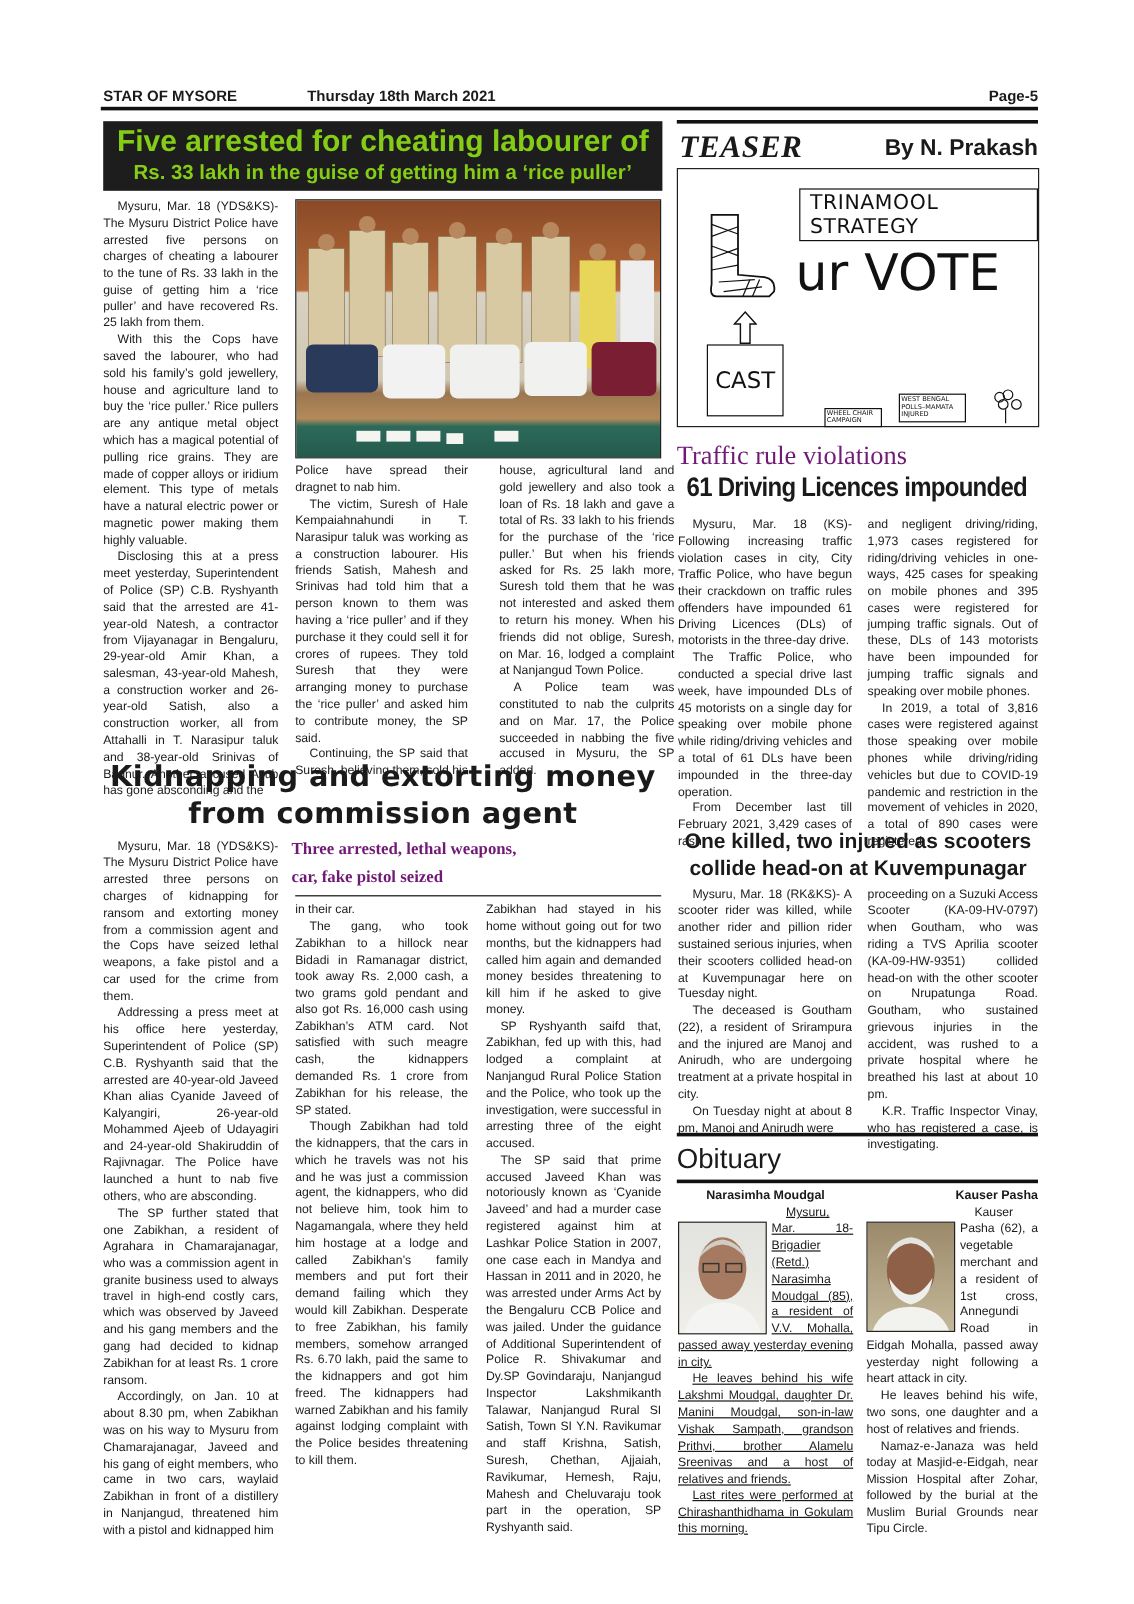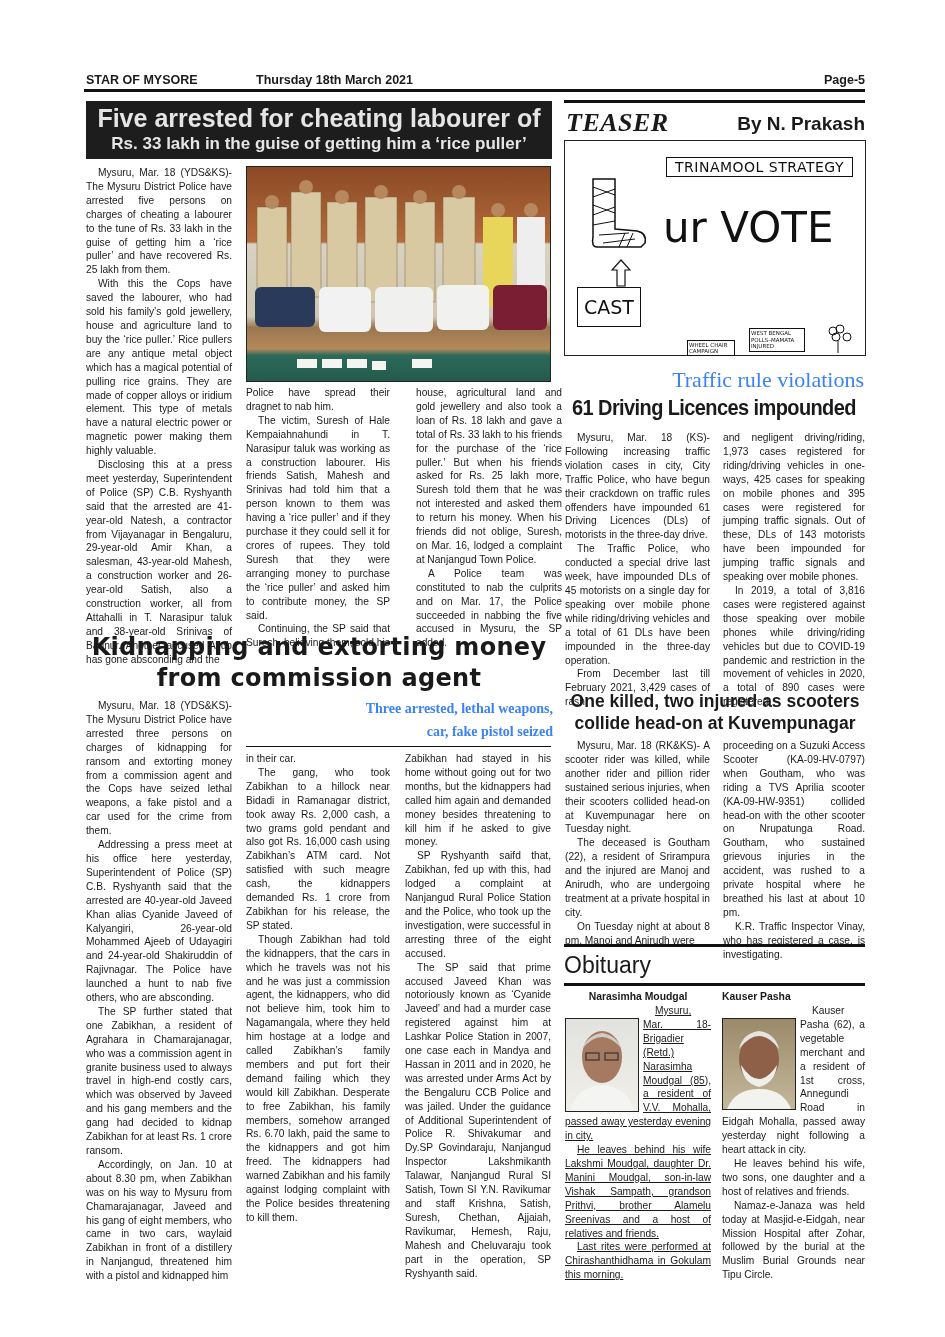--- a/index.html
+++ b/index.html
@@ -2,22 +2,22 @@
 <html><head>
 <meta charset="utf-8">
 <style>
   html,body{margin:0;padding:0;background:#fff;}
   body{width:945px;height:1337px;position:relative;overflow:hidden;font-family:"Liberation Sans",sans-serif;color:#1a1a1a;}
   .abs{position:absolute;}
   .folio{font-weight:bold;font-size:12.5px;top:73px;}
   .rule{position:absolute;background:#111;}
   .col{position:absolute;font-size:10.2px;line-height:13.9px;text-align:justify;hyphens:manual;}
   .col p{margin:0;text-indent:12px;}
-  .banner{background:#1d1d1d;color:#e5e5e5;text-align:center;font-weight:bold;}
-  .serif-red{font-family:"Liberation Serif",serif;color:#3b82f6;text-align:right;}
+  .banner{background:#1d1d1d;color:#84cc16;text-align:center;font-weight:bold;}
+  .serif-red{font-family:"Liberation Serif",serif;color:#701a75;text-align:left;}
   .photo{position:absolute;border:1px solid #222;overflow:hidden;}
   .cartoon{position:absolute;border:1.5px solid #222;background:#fff;}
   .sketch{font-family:"DejaVu Sans",sans-serif;color:#111;}
 </style>
 </head>
 <body>
 
 <div class="abs folio" style="left:86px;">STAR OF MYSORE</div>
 <div class="abs folio" style="left:256px;">Thursday 18th March 2021</div>
 <div class="abs folio" style="right:80px;">Page-5</div>
@@ -79,40 +79,40 @@
 <div class="col" style="left:405px;top:386px;width:146px;margin-left:11px;">
   <p style="text-indent:0">house, agricultural land and gold jewellery and also took a loan of Rs. 18 lakh and gave a total of Rs. 33 lakh to his friends for the purchase of the ‘rice puller.’ But when his friends asked for Rs. 25 lakh more, Suresh told them that he was not interested and asked them to return his money. When his friends did not oblige, Suresh, on Mar. 16, lodged a complaint at Nanjangud Town Police.</p>
   <p>A Police team was constituted to nab the culprits and on Mar. 17, the Police succeeded in nabbing the five accused in Mysuru, the SP added.</p>
 </div>
 
 <div class="rule" style="left:564px;top:100px;width:301px;height:3px;"></div>
 <div class="abs" style="left:566px;top:108px;font-family:'Liberation Serif',serif;font-weight:bold;font-size:26px;letter-spacing:0.5px;font-style:italic;">TEASER</div>
 <div class="abs" style="right:80px;top:113px;font-weight:bold;font-size:19px;">By N. Prakash</div>
 
 <div class="cartoon" style="left:564px;top:140px;width:300px;height:214px;">
-  <div class="abs sketch" style="left:101px;top:16px;border:1.2px solid #111;padding:1px 8px;font-size:14px;letter-spacing:0.5px;">TRINAMOOL STRATEGY</div>
+  <div class="abs sketch" style="left:101px;top:16px;border:1.2px solid #111;padding:1px 8px;font-size:17px;letter-spacing:0.5px;">TRINAMOOL STRATEGY</div>
   <svg class="abs" style="left:24px;top:36px;" width="60" height="75" viewBox="0 0 60 75">
     <path d="M4 2 H26 V52 L48 54 Q58 56 56 66 L52 70 H8 Q2 70 4 60 Z" fill="#fff" stroke="#111" stroke-width="1.5"></path>
     <g stroke="#111" stroke-width="1">
         <path d="M4 10 L26 18"></path>
         <path d="M4 20 L26 12"></path>
         <path d="M4 28 L26 36"></path>
         <path d="M4 38 L26 30"></path>
         <path d="M4 48 L26 44"></path>
         <path d="M10 58 L40 56"></path>
         <path d="M14 66 L46 62"></path>
         <path d="M30 70 L36 56"></path>
         <path d="M38 70 L44 56"></path>
       </g>
   </svg>
   <div class="abs sketch" style="left:98px;top:60px;font-size:42px;line-height:54px;">ur VOTE</div>
   <svg class="abs" style="left:46px;top:118px;" width="20" height="28" viewBox="0 0 20 28">
     <path d="M10 1 L19 11 H14 V27 H6 V11 H1 Z" fill="#fff" stroke="#111" stroke-width="1.2"></path>
   </svg>
-  <div class="abs sketch" style="left:12px;top:146px;border:1.5px solid #111;padding:7px 6px;font-size:19px;line-height:24px;">CAST</div>
+  <div class="abs sketch" style="left:24px;top:146px;border:1.5px solid #111;padding:17px 6px;font-size:19px;line-height:24px;">CAST</div>
   <div class="abs sketch" style="left:122px;top:199px;width:44px;border:1px solid #111;font-size:5.5px;line-height:6px;padding:1px;">WHEEL CHAIR CAMPAIGN</div>
   <div class="abs sketch" style="left:184px;top:187px;width:52px;border:1px solid #111;font-size:5.5px;line-height:6.5px;padding:1px;">WEST BENGAL POLLS–MAMATA INJURED</div>
   <svg class="abs" style="left:258px;top:182px;" width="34" height="30" viewBox="0 0 34 30">
     <g fill="none" stroke="#111" stroke-width="1">
         <circle cx="10" cy="8" r="4"></circle>
         <circle cx="17" cy="6" r="4"></circle>
         <circle cx="13" cy="14" r="4"></circle>
         <circle cx="24" cy="14" r="4"></circle>
         <path d="M15 18 V30"></path>
       </g>
@@ -188,21 +188,21 @@
         <path d="M4 92 Q10 68 36 66 Q62 68 68 92 Z" fill="#f4f4f2"></path>
       </svg>
     </div>
     <p>Mysuru, Mar. 18- Brigadier (Retd.) Narasimha Moudgal (85), a resident of V.V. Mohalla, passed away yesterday evening in city.</p>
     <p style="clear:both">He leaves behind his wife Lakshmi Moudgal, daughter Dr. Manini Moudgal, son-in-law Vishak Sampath, grandson Prithvi, brother Alamelu Sreenivas and a host of relatives and friends.</p>
     <p>Last rites were performed at Chirashanthidhama in Gokulam this morning.</p>
   </div>
 </div>
 
 <div class="abs" style="left:722px;top:990px;width:143px;">
-  <div style="text-align:left;font-weight:bold;font-size:10.4px;line-height:14px;">Kauser Pasha</div>
+  <div style="text-align:right;font-weight:bold;font-size:10.4px;line-height:14px;">Kauser Pasha</div>
   <div class="col" style="position:relative;width:143px;">
     <div style="float:left;width:72px;height:90px;margin:14px 4px 0 0;border:1px solid #222;background:linear-gradient(180deg,#9b8a6a 0%,#c4b89a 100%);position:relative;overflow:hidden;">
       <svg width="72" height="90" viewBox="0 0 72 90">
         <ellipse cx="36" cy="40" rx="20" ry="25" fill="#8e6048"></ellipse>
         <path d="M16 30 Q36 4 56 30 Q52 14 36 12 Q20 14 16 30 Z" fill="#e6e4e0"></path>
         <path d="M18 46 Q36 74 54 46 Q52 64 36 68 Q20 64 18 46 Z" fill="#eeeeea"></path>
         <path d="M4 90 Q12 70 36 70 Q60 70 68 90 Z" fill="#f2f2ef"></path>
       </svg>
     </div>
     <p>Kauser Pasha (62), a vegetable merchant and a resident of 1st cross, Annegundi Road in Eidgah Mohalla, passed away yesterday night following a heart attack in city.</p>

